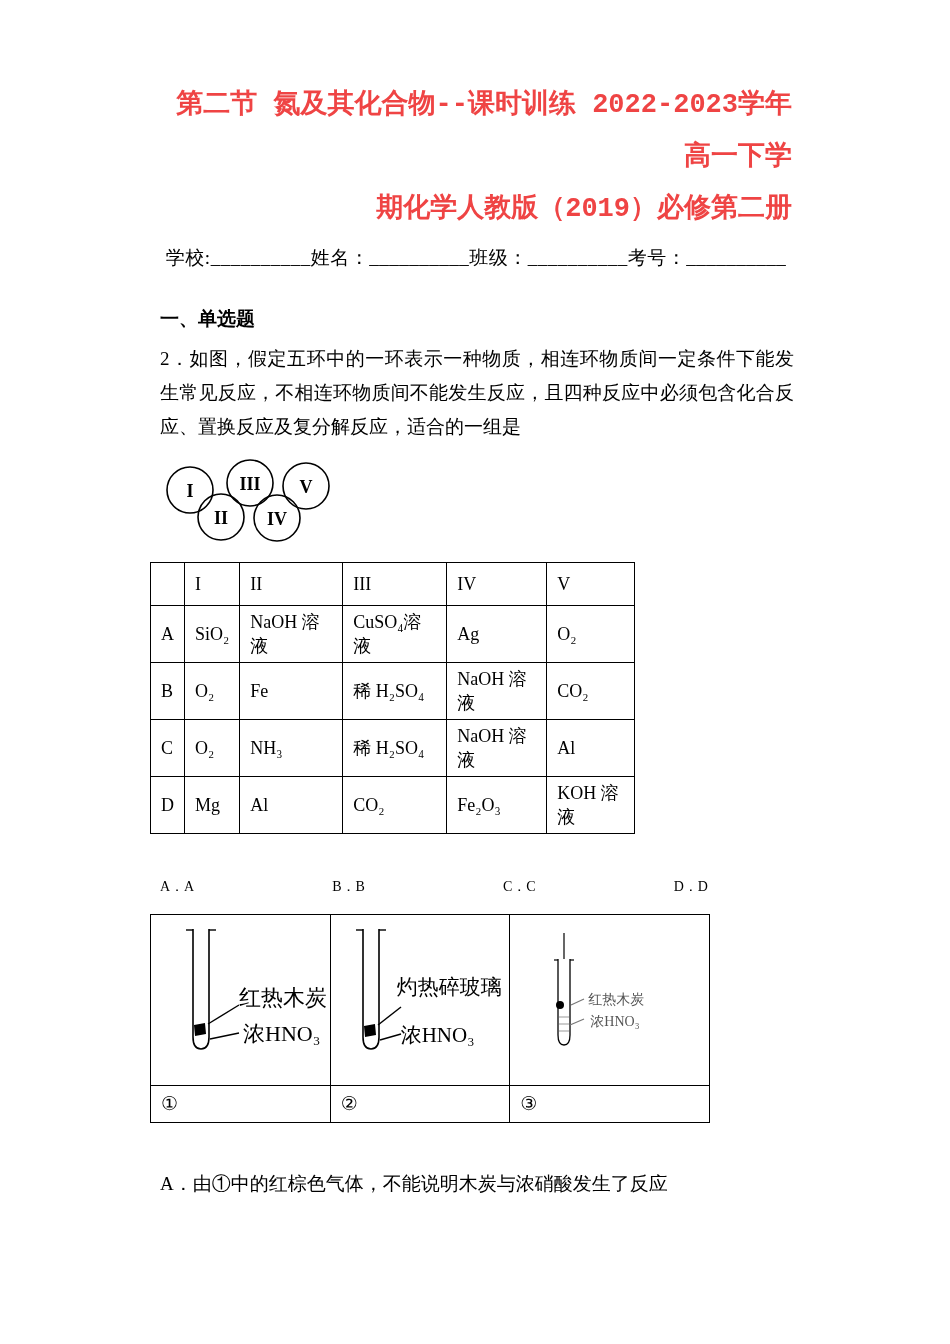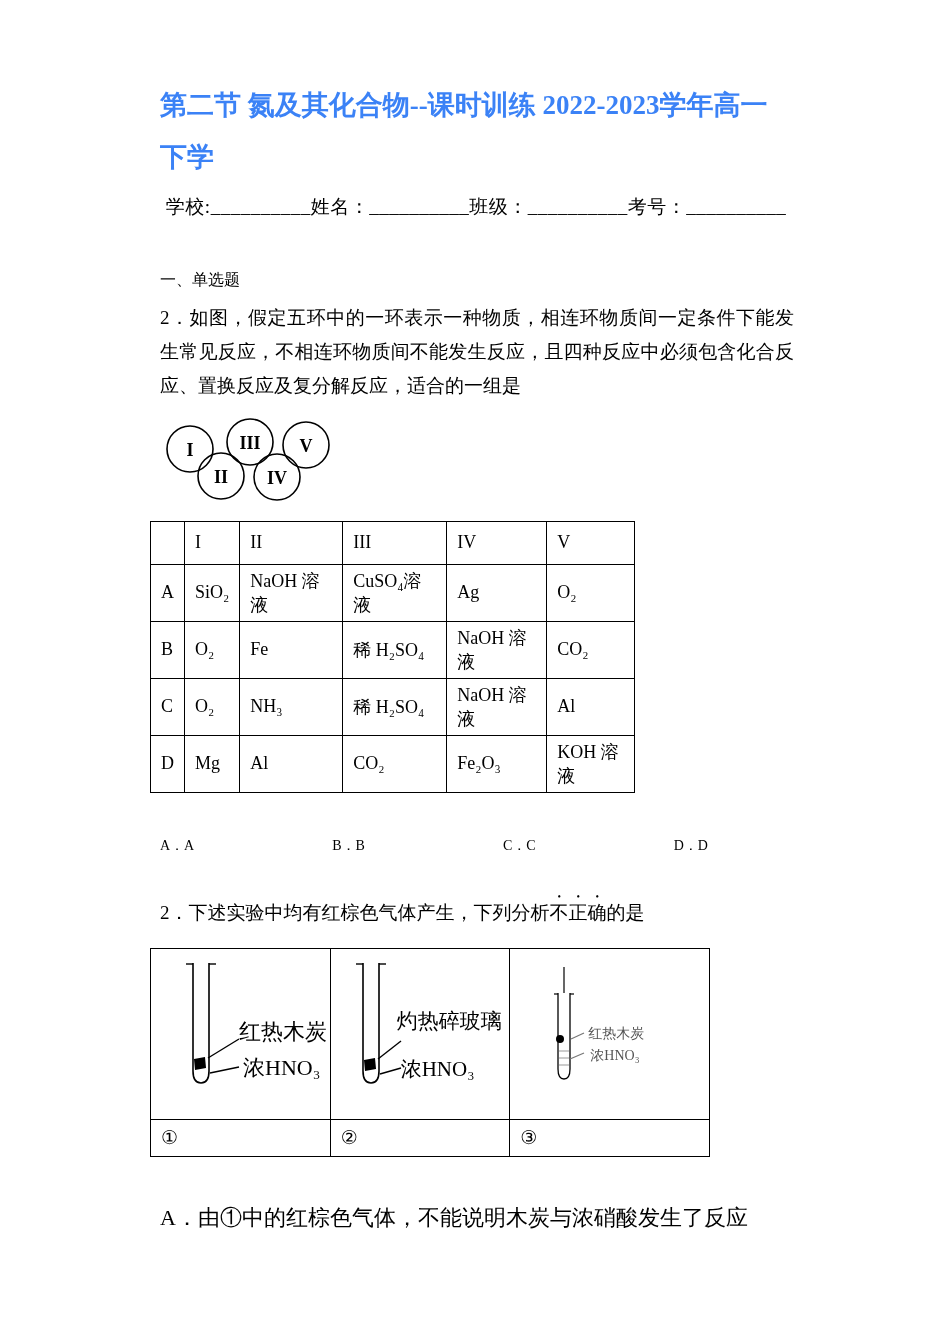--- a/index.html
+++ b/index.html
@@ -9,38 +9,38 @@
     min-height: 1344px;
     font-family: "Liberation Serif", "DejaVu Serif", serif;
     color: #111;
   }
   .page {
     width: 950px;
     min-height: 1344px;
     padding: 80px 158px 40px 160px;
   }
   .title {
-    font-family: Liberation Serif, serif;
+    font-family: Liberation Mono, monospace;
     font-weight: 700;
     font-size: 27px;
     line-height: 1.92;
-    text-align: left;
-    color: #3b82f6;
+    text-align: right;
+    color: #ef4444;
   }
   .info-line {
     margin-top: 10px;
-    margin-bottom: 50px;
+    margin-bottom: 35px;
     text-align: center;
     font-size: 19px;
     color: #000;
     letter-spacing: 0.5px;
   }
   .section-heading {
-    font-weight: 400;
-    font-size: 16px;
+    font-weight: 700;
+    font-size: 19px;
     margin-bottom: 10px;
     color: #000;
   }
   .q-text {
     font-size: 19px;
     line-height: 34px;
     text-align: justify;
     width: 634px;
     color: #000;
   }
@@ -114,33 +114,34 @@
     font-size: 22px;
     color: #000;
     white-space: nowrap;
   }
   .tube-label.small {
     font-size: 14px;
     color: #555;
   }
   .answer-lines { margin-top: 40px; }
   .answer-line {
-    font-size: 22px;
+    font-size: 19px;
     line-height: 42px;
     color: #000;
     white-space: nowrap;
   }
 </style>
 </head>
 <body>
 
 <div class="page">
 
   <h1 class="title">
     <span>第二节 氮及其化合物--课时训练 2022-2023学年高一下学</span><br>
+    <span>期化学人教版（2019）必修第二册</span>
   </h1>
 
   <div class="info-line">学校:__________姓名：__________班级：__________考号：__________</div>
 
   <div class="section-heading">一、单选题</div>
 
   <div class="q-text">2．如图，假定五环中的一环表示一种物质，相连环物质间一定条件下能发生常见反应，不相连环物质间不能发生反应，且四种反应中必须包含化合反应、置换反应及复分解反应，适合的一组是</div>
 
   <svg class="rings-figure" width="180" height="92" viewBox="0 0 180 92">
     <circle cx="32" cy="36" r="23" fill="none" stroke="#000" stroke-width="1.6"></circle>
@@ -208,23 +209,20 @@
     </tbody>
   </table>
 
   <div class="options-row">
     <span>A．A</span>
     <span>B．B</span>
     <span>C．C</span>
     <span>D．D</span>
   </div>
 
-  <div class="q-text q2-para">
-    <span>2．下述实验中均有红棕色气体产生，下列分析</span><span class="emph">不正确</span><span>的是</span>
-  </div>
 
   <div class="exp-figure">
     <div class="exp-panels">
 
       <div class="exp-panel p1">
         <svg width="100" height="160" viewBox="0 0 100 160" style="position:absolute;left:12px;top:6px;">
           <path d="M30 8 L30 116 Q30 128 38 128 Q46 128 46 116 L46 8" fill="none" stroke="#000" stroke-width="1.6"></path>
           <line x1="23" y1="9" x2="30" y2="9" stroke="#000" stroke-width="1.4"></line>
           <line x1="46" y1="9" x2="53" y2="9" stroke="#000" stroke-width="1.4"></line>
           <polygon points="31,104 42,102 43,113 32,115" fill="#000"></polygon>

